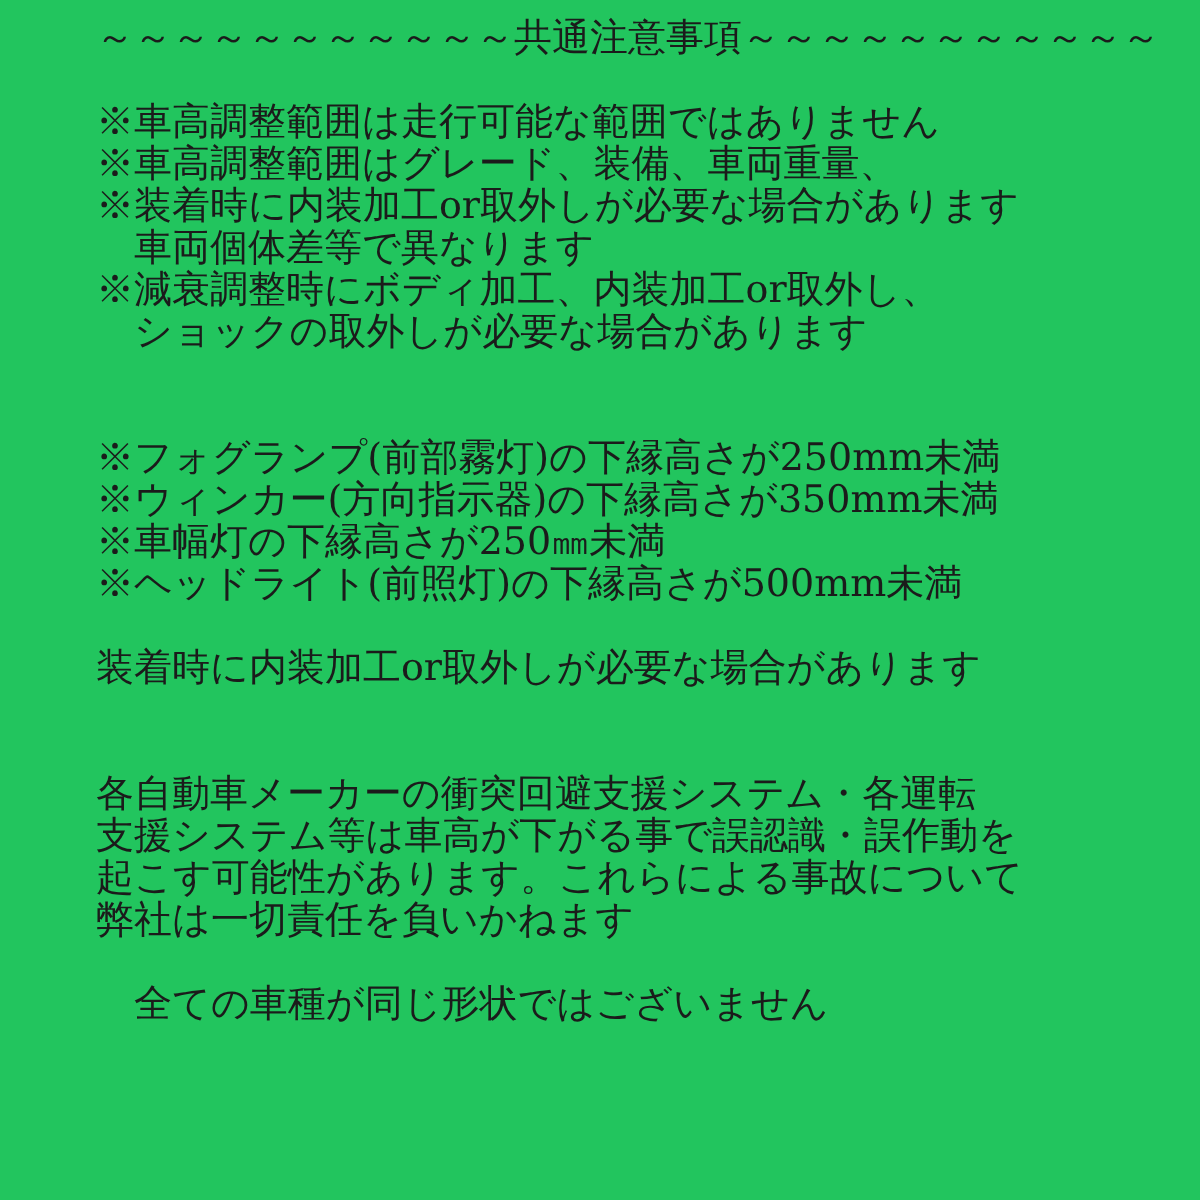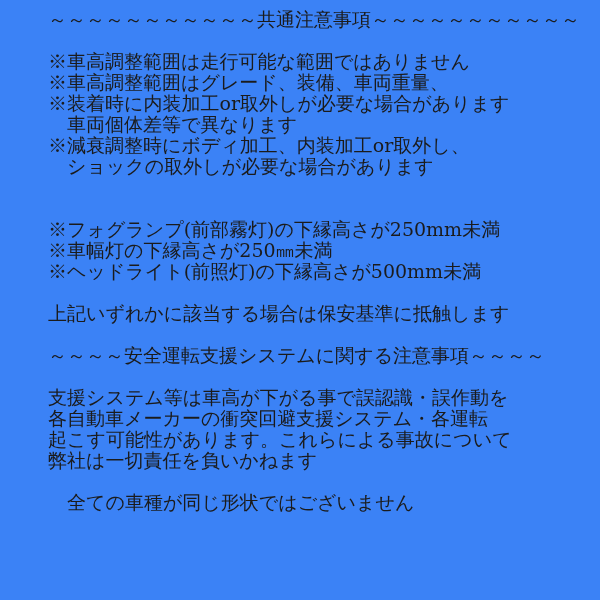--- a/index.html
+++ b/index.html
@@ -1,20 +1,20 @@
 <!DOCTYPE html>
 <html lang="ja"><head>
 <meta charset="utf-8">
 <style>
   html, body { margin: 0; padding: 0; }
   .page {
     position: relative;
     width: 600px;
     height: 600px;
-    background: #3b82f6;
+    background: #22c55e;
     box-sizing: border-box;
     padding: 9px 6px 0 48px;
     overflow: hidden;
     font-family: "DejaVu Serif", "Liberation Serif", serif;
     font-size: 19px;
     line-height: 21px;
     color: #1b1b1b;
   }
   .line {
     height: 21px;
@@ -30,26 +30,26 @@
   <div class="line"></div>
   <div class="line">※車高調整範囲は走行可能な範囲ではありません</div>
   <div class="line">※車高調整範囲はグレード、装備、車両重量、</div>
   <div class="line">※装着時に内装加工or取外しが必要な場合があります</div>
   <div class="line">　車両個体差等で異なります</div>
   <div class="line">※減衰調整時にボディ加工、内装加工or取外し、</div>
   <div class="line">　ショックの取外しが必要な場合があります</div>
   <div class="line"></div>
   <div class="line"></div>
   <div class="line">※フォグランプ(前部霧灯)の下縁高さが250mm未満</div>
+  <div class="line">※ウィンカー(方向指示器)の下縁高さが350mm未満</div>
   <div class="line">※車幅灯の下縁高さが250㎜未満</div>
   <div class="line">※ヘッドライト(前照灯)の下縁高さが500mm未満</div>
   <div class="line"></div>
-  <div class="line">上記いずれかに該当する場合は保安基準に抵触します</div>
+  <div class="line">装着時に内装加工or取外しが必要な場合があります</div>
   <div class="line"></div>
-  <div class="line">～～～～安全運転支援システムに関する注意事項～～～～</div>
   <div class="line"></div>
+  <div class="line">各自動車メーカーの衝突回避支援システム・各運転</div>
   <div class="line">支援システム等は車高が下がる事で誤認識・誤作動を</div>
-  <div class="line">各自動車メーカーの衝突回避支援システム・各運転</div>
   <div class="line">起こす可能性があります。これらによる事故について</div>
   <div class="line">弊社は一切責任を負いかねます</div>
   <div class="line"></div>
   <div class="line">　全ての車種が同じ形状ではございません</div>
 </div>
 
 </body></html>

